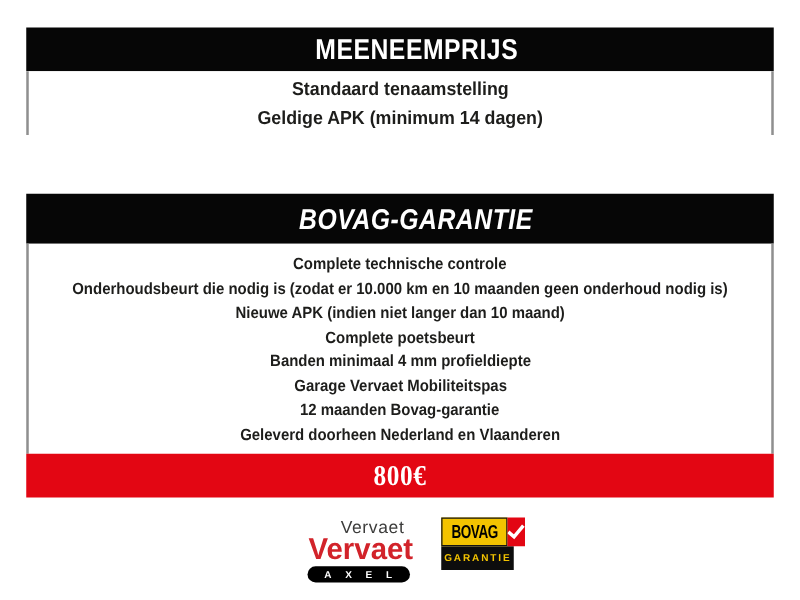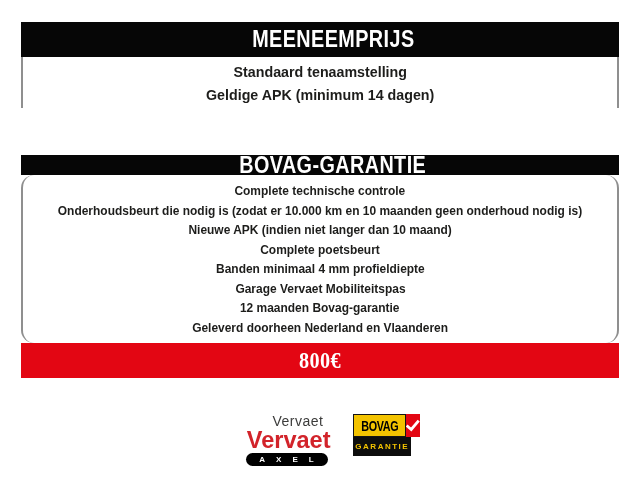--- a/index.html
+++ b/index.html
@@ -13,34 +13,34 @@
   
   .card{position:absolute;left:21px;width:598px;}
   .card-meeneemprijs{top:22px;}
   .card-bovag{top:155px;}
 
   .black-bar{
     background:#060606;color:#ffffff;
     display:flex;align-items:center;justify-content:center;padding-left:26px;
   }
   .black-bar.h1{height:35px;}
-  .black-bar.h2{height:20px;}
+  .black-bar.h2{height:40px;font-style:italic;}
   .bar-title{
     font-weight:bold;font-size:23px;letter-spacing:.5px;
     transform:scaleX(.86);transform-origin:center;white-space:nowrap;
   }
 
   .white-body{
     background:#ffffff;
     border-left:2px solid #8f8f8f;border-right:2px solid #8f8f8f;
     box-sizing:border-box;
     display:flex;flex-direction:column;align-items:center;justify-content:center;text-align:right;
   }
   .white-body.top{height:51px;}
-  .white-body.list{height:168px;border-radius:13px;}
+  .white-body.list{height:168px;}
 
   .body-line{
     color:#1d1d1b;font-weight:bold;font-size:15px;line-height:23px;
     transform:scaleX(.95);transform-origin:center;white-space:nowrap;
   }
   .list-line{
     color:#1d1d1b;font-weight:bold;font-size:13px;line-height:19.5px;
     transform:scaleX(.92);transform-origin:center;white-space:nowrap;
   }
 

